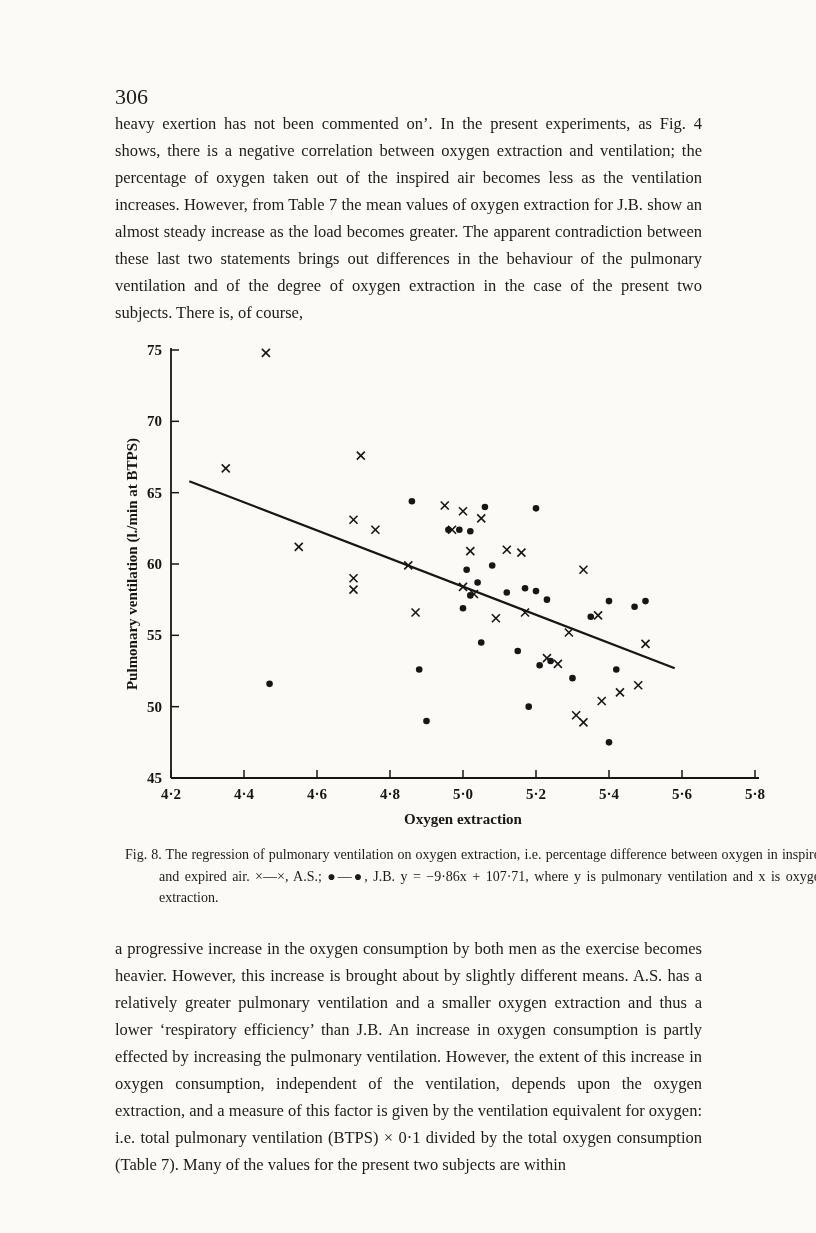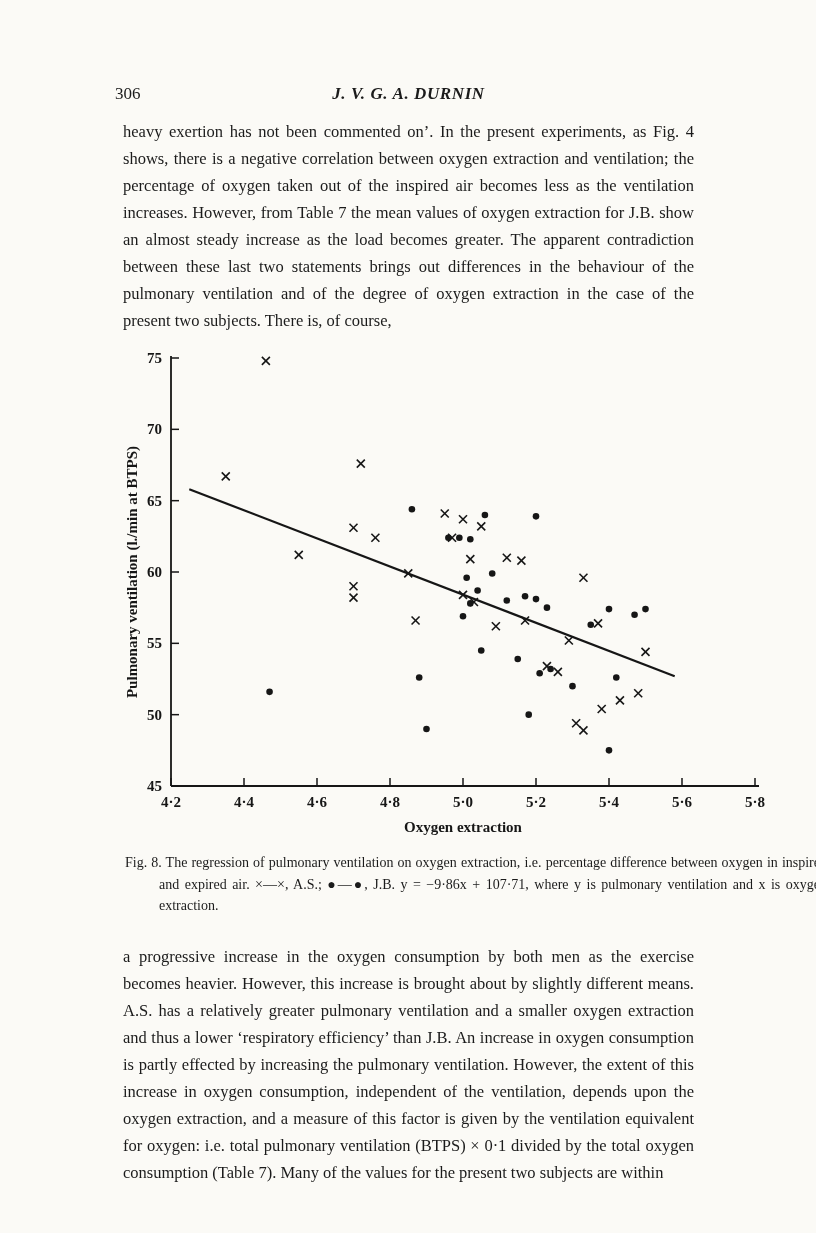--- a/index.html
+++ b/index.html
@@ -3,25 +3,25 @@
 <meta charset="utf-8">
 <style>
   html,body{margin:0;padding:0;}
   body{
     width:816px;height:1233px;
     background:#fbfaf6;color:#1b1b1b;
     font-family:"Liberation Serif",serif;
     position:relative;overflow:hidden;
   }
   .page{position:absolute;left:115px;top:84px;width:587px;}
-  .header{position:relative;height:26px;font-size:17px;}
+  .header{position:relative;height:26px;font-size:22px;}
   .pagenum{position:absolute;left:0;top:0;}
   .runhead{position:absolute;left:0;right:0;top:0;text-align:center;font-style:italic;font-weight:700;letter-spacing:0.6px;}
   .body-par{
-    margin:8px;font-size:16.5px;line-height:27px;text-align:justify;
+    margin:0;font-size:16.5px;line-height:27px;text-align:justify;
     text-justify:inter-word;
   }
   .fig{margin:16px 0 0 10px;padding:0;}
   .caption{
     margin-top:12px;width:668px;
     font-size:14px;line-height:21.5px;text-align:justify;
     padding-left:34px;text-indent:-34px;
   }
   .par-bottom{margin-top:26px;}
   svg{display:block;}
@@ -33,21 +33,20 @@
   .xm{stroke:#161616;stroke-width:1.6;}
   .dot{fill:#161616;}
 </style>
 </head>
 <body>
 
 <div class="page">
 
   <div class="header">
     <span class="pagenum">306</span>
-    <span class="runhead">J. V. G. A. DURNIN</span>
   </div>
 
   <p class="body-par">heavy exertion has not been commented on’. In the present experiments, as Fig. 4 shows, there is a negative correlation between oxygen extraction and ventilation; the percentage of oxygen taken out of the inspired air becomes less as the ventilation increases. However, from Table 7 the mean values of oxygen extraction for J.B. show an almost steady increase as the load becomes greater. The apparent contradiction between these last two statements brings out differences in the behaviour of the pulmonary ventilation and of the degree of oxygen extraction in the case of the present two subjects. There is, of course,</p>
 
   <figure class="fig">
     <svg width="660" height="490" viewBox="0 0 660 490">
         <line x1="46" y1="6" x2="46" y2="436" class="ax"></line>
         <line x1="46" y1="436" x2="634" y2="436" class="ax"></line>
         <line x1="46" y1="436" x2="54" y2="436" class="tickline"></line>
         <text x="37" y="441" text-anchor="end" class="tick">45</text>

